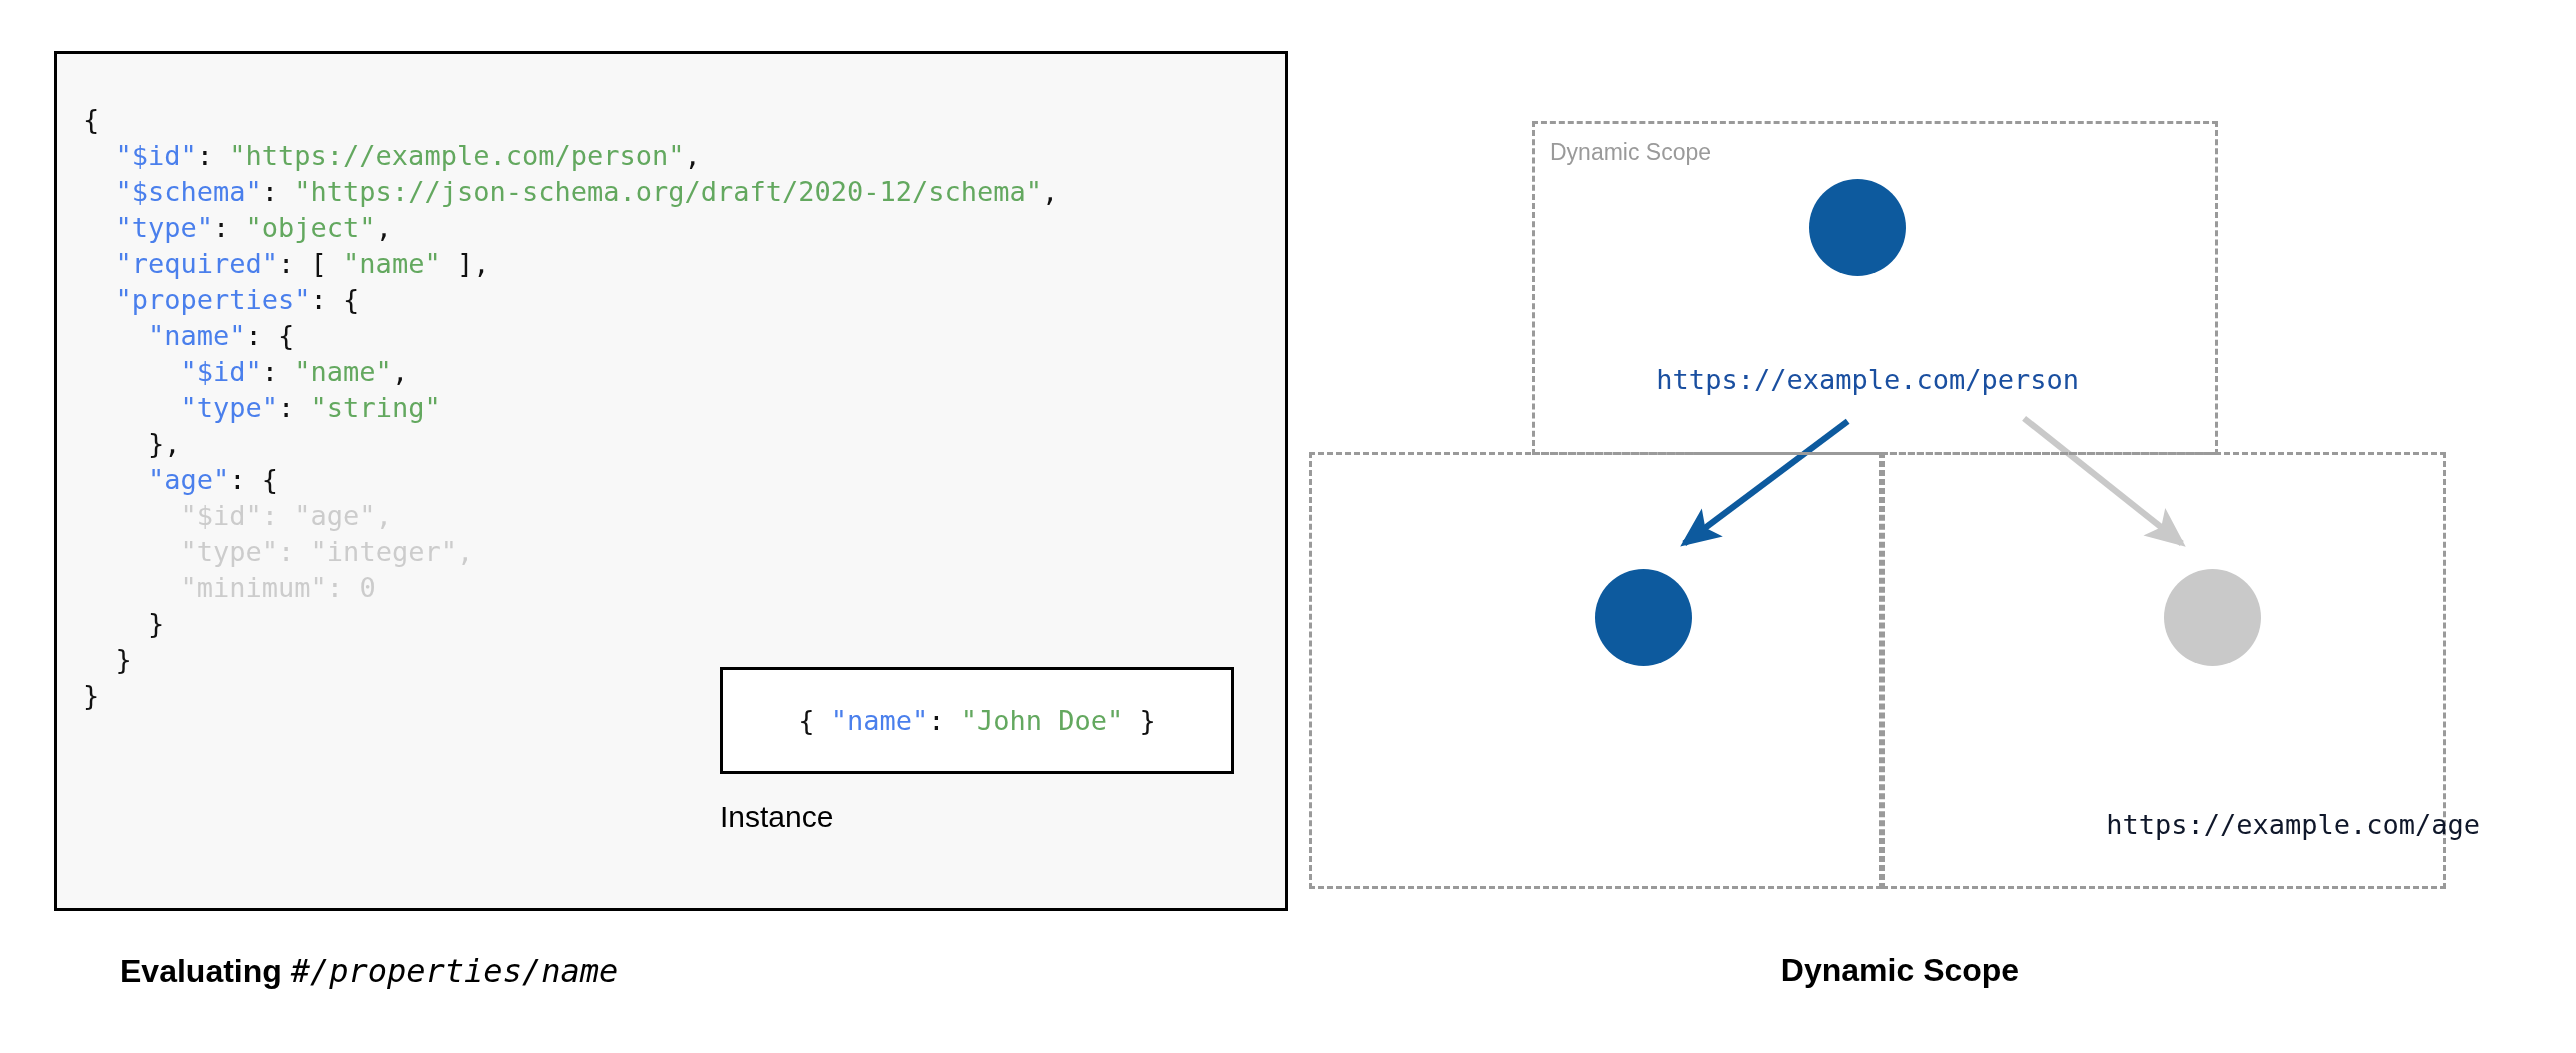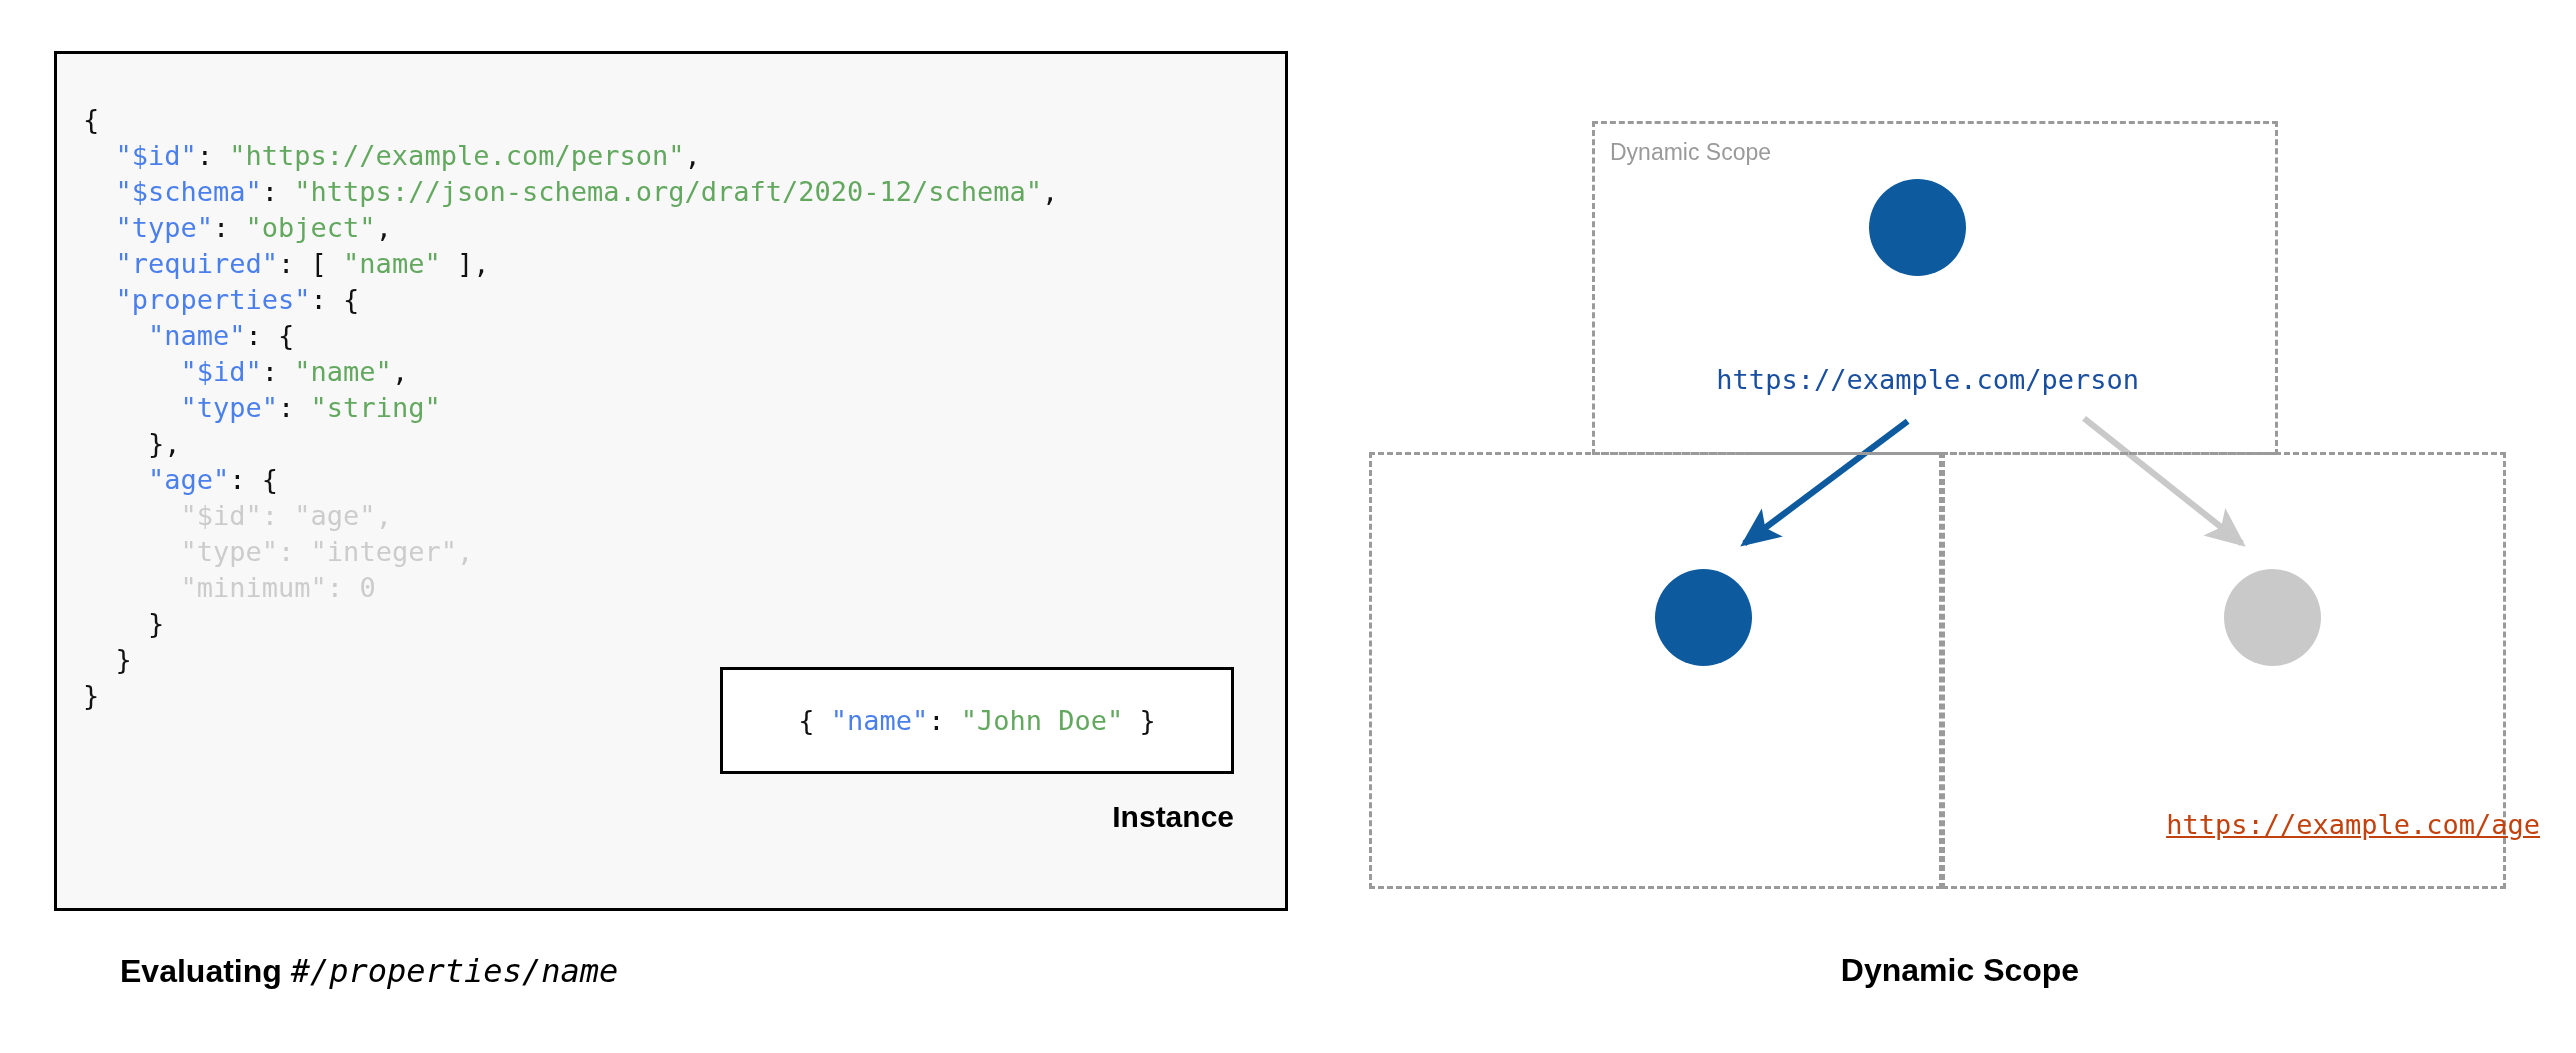--- a/index.html
+++ b/index.html
@@ -30,35 +30,35 @@
     position:absolute;left:720px;top:667px;width:514px;height:107px;
     box-sizing:border-box;background:#ffffff;border:3.4px solid #000000;
     display:flex;align-items:center;justify-content:center;
   }
   #instance-code{
     font-family:"DejaVu Sans Mono","Liberation Mono",monospace;
     font-size:27px;white-space:pre;color:#111111;
   }
   #instance-caption{
     position:absolute;left:720px;top:800px;width:514px;
-    text-align:right;font-size:30px;font-weight:bold;color:#000000;
+    text-align:left;font-size:30px;font-weight:normal;color:#000000;
   }
 
   #evaluating-caption{
     position:absolute;left:120px;top:952px;
     font-size:32px;color:#000000;white-space:nowrap;
   }
   #evaluating-caption .lead{font-weight:bold;text-align:center;}
   #evaluating-caption .ptr{
     font-family:"DejaVu Sans Mono","Liberation Mono",monospace;
     font-style:italic;font-weight:normal;font-size:32px;margin-top:44px;
   }
 
   
-  #right-panel{position:absolute;left:1344px;top:0;width:1232px;height:843px;}
+  #right-panel{position:absolute;left:1284px;top:0;width:1232px;height:843px;}
 
   .scope-box{position:absolute;box-sizing:border-box;border:3.4px dashed #9a9a9a;}
   #scope-box-root{left:248px;top:121px;width:686px;height:334px;}
   #scope-box-name{left:24.5px;top:452px;width:573px;height:437px;}
   #scope-box-age{left:598px;top:452px;width:564px;height:437px;}
 
   #scope-box-label{
     position:absolute;left:266px;top:139px;
     font-size:23px;color:#9a9a9a;white-space:nowrap;
   }
@@ -68,21 +68,21 @@
   #node-name-circle{left:311px;top:569px;width:97px;height:97px;background:#0d5a9e;}
   #node-age-circle{left:880px;top:569px;width:97px;height:97px;background:#c9c9c9;}
 
   .node-label{
     position:absolute;text-align:right;white-space:nowrap;
     font-family:"DejaVu Sans Mono","Liberation Mono",monospace;
     font-size:27px;
   }
   #node-person-label{left:351px;top:364px;width:444px;color:#1a4fa0;}
   #node-name-label{left:97px;top:809px;width:524px;color:#1a4fa0;}
-  #node-age-label{left:661px;top:809px;width:535px;color:#c2410c;text-decoration:underline;}
+  #node-age-label{left:661px;top:809px;width:535px;color:#0f172a;}
 
   #edges-svg{position:absolute;left:0;top:0;width:1232px;height:1053px;pointer-events:none;}
 
   #dynamic-scope-caption{
     position:absolute;left:0px;top:952px;width:1232px;
     text-align:center;font-size:32px;font-weight:bold;color:#000000;
   }
 </style>
 </head>
 <body>

